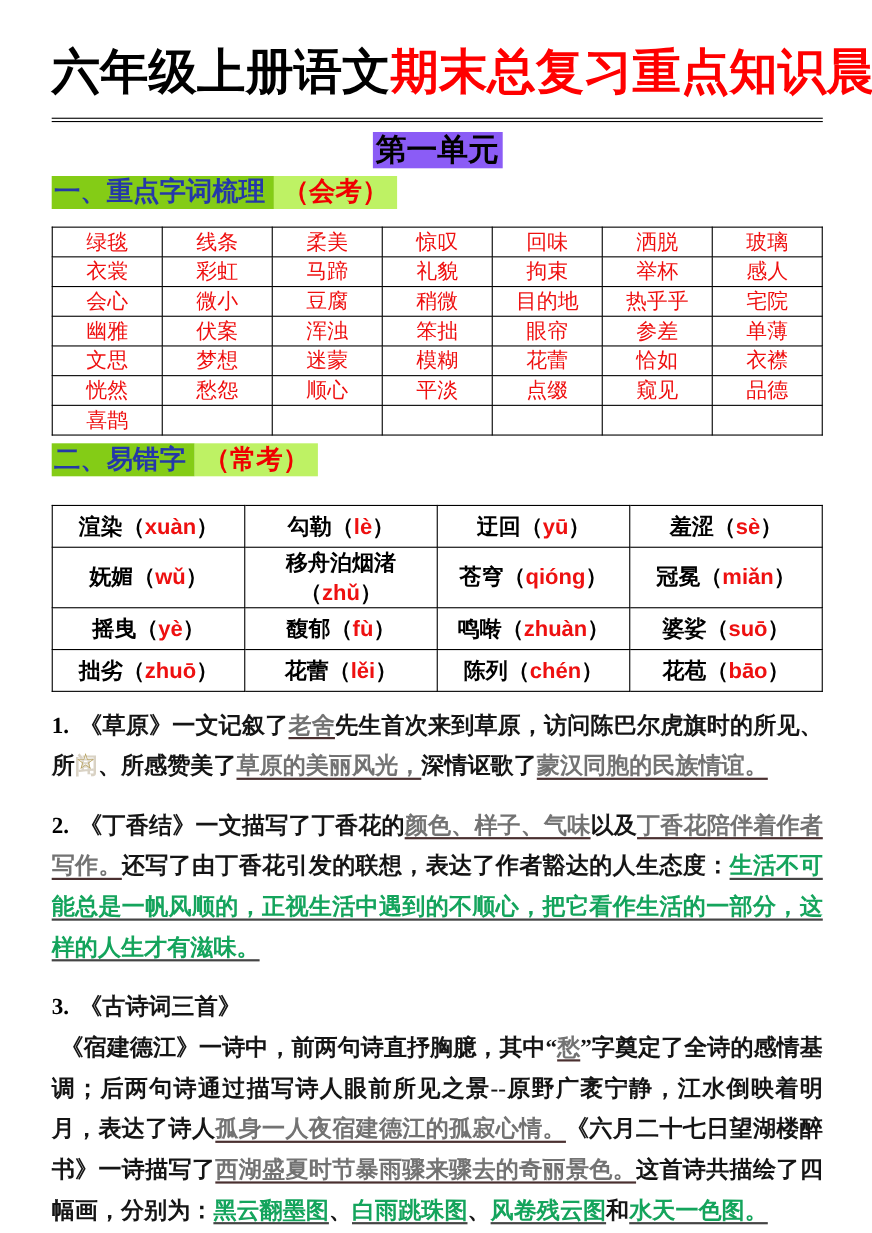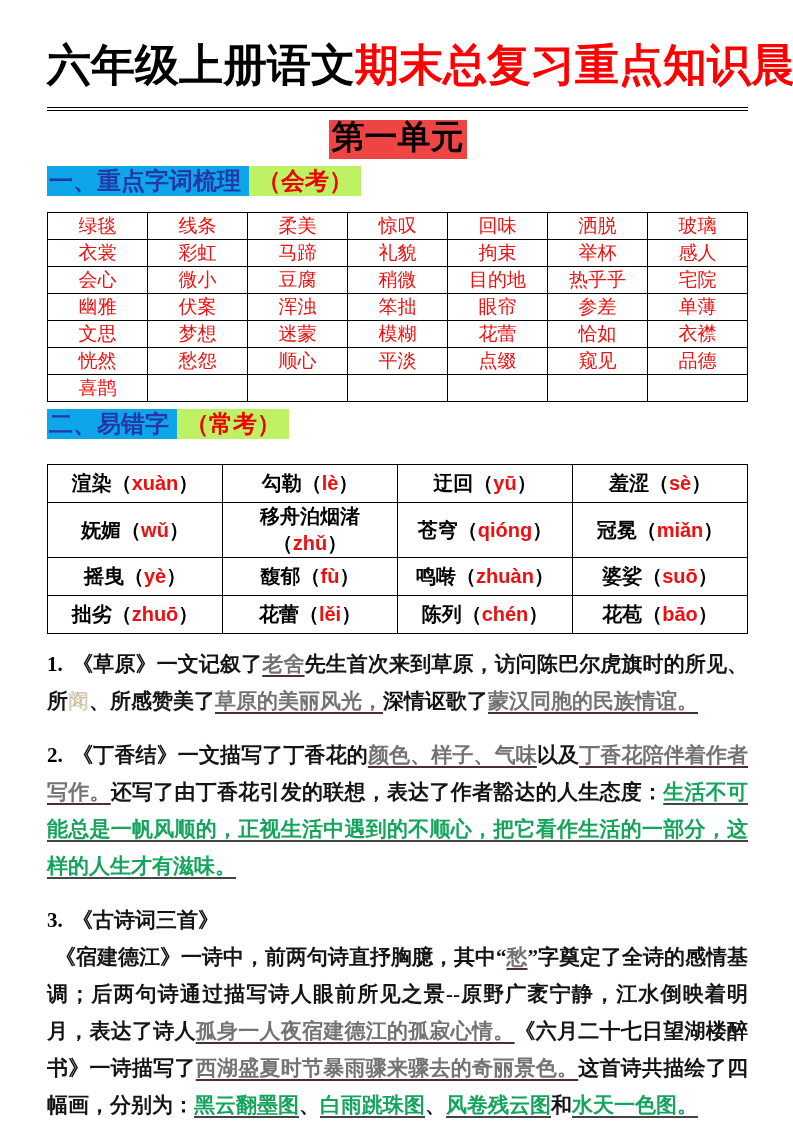--- a/index.html
+++ b/index.html
@@ -15,27 +15,27 @@
   .doc-title {
     font-size:44px; font-weight:bold; white-space:nowrap;
     border-bottom:4px double #000; padding-bottom:14px; line-height:1.2;text-align:right;
   }
   .title-black { color:#000; }
   .title-red   { color:#ff0000; }
 
   
   .unit-line { text-align:center; margin-top:10px; }
   .unit-line span {
-    font-size:33px; font-weight:bold; color:#000;
-    background:#ef4444; padding:1px 3px; line-height:1.15;font-family:Liberation Mono, monospace;
+    font-size:28px; font-weight:bold; color:#000;
+    background:#8b5cf6; padding:1px 3px; line-height:1.15;
   }
 
   
   .sec-heading { margin-top:8px; font-size:24px; font-weight:bold; line-height:1.2; }
-  .sec-label { color:#2438a8; background:#0ea5e9; padding:2px 8px 2px 2px; }
+  .sec-label { color:#2438a8; background:#84cc16; padding:2px 8px 2px 2px; }
   .sec-tag   { color:#f00000; background:#bef264; padding:2px 8px; }
 
   
   table { border-collapse:collapse; width:100%; table-layout:fixed; }
   td { border:1px solid #000; text-align:center; vertical-align:middle; }
 
   .word-table { margin-top:16px; }
   .word-table td {
     height:26px; color:#ee1010; font-weight:normal; font-size:19px;
     font-family:"Liberation Serif","DejaVu Serif",serif;

